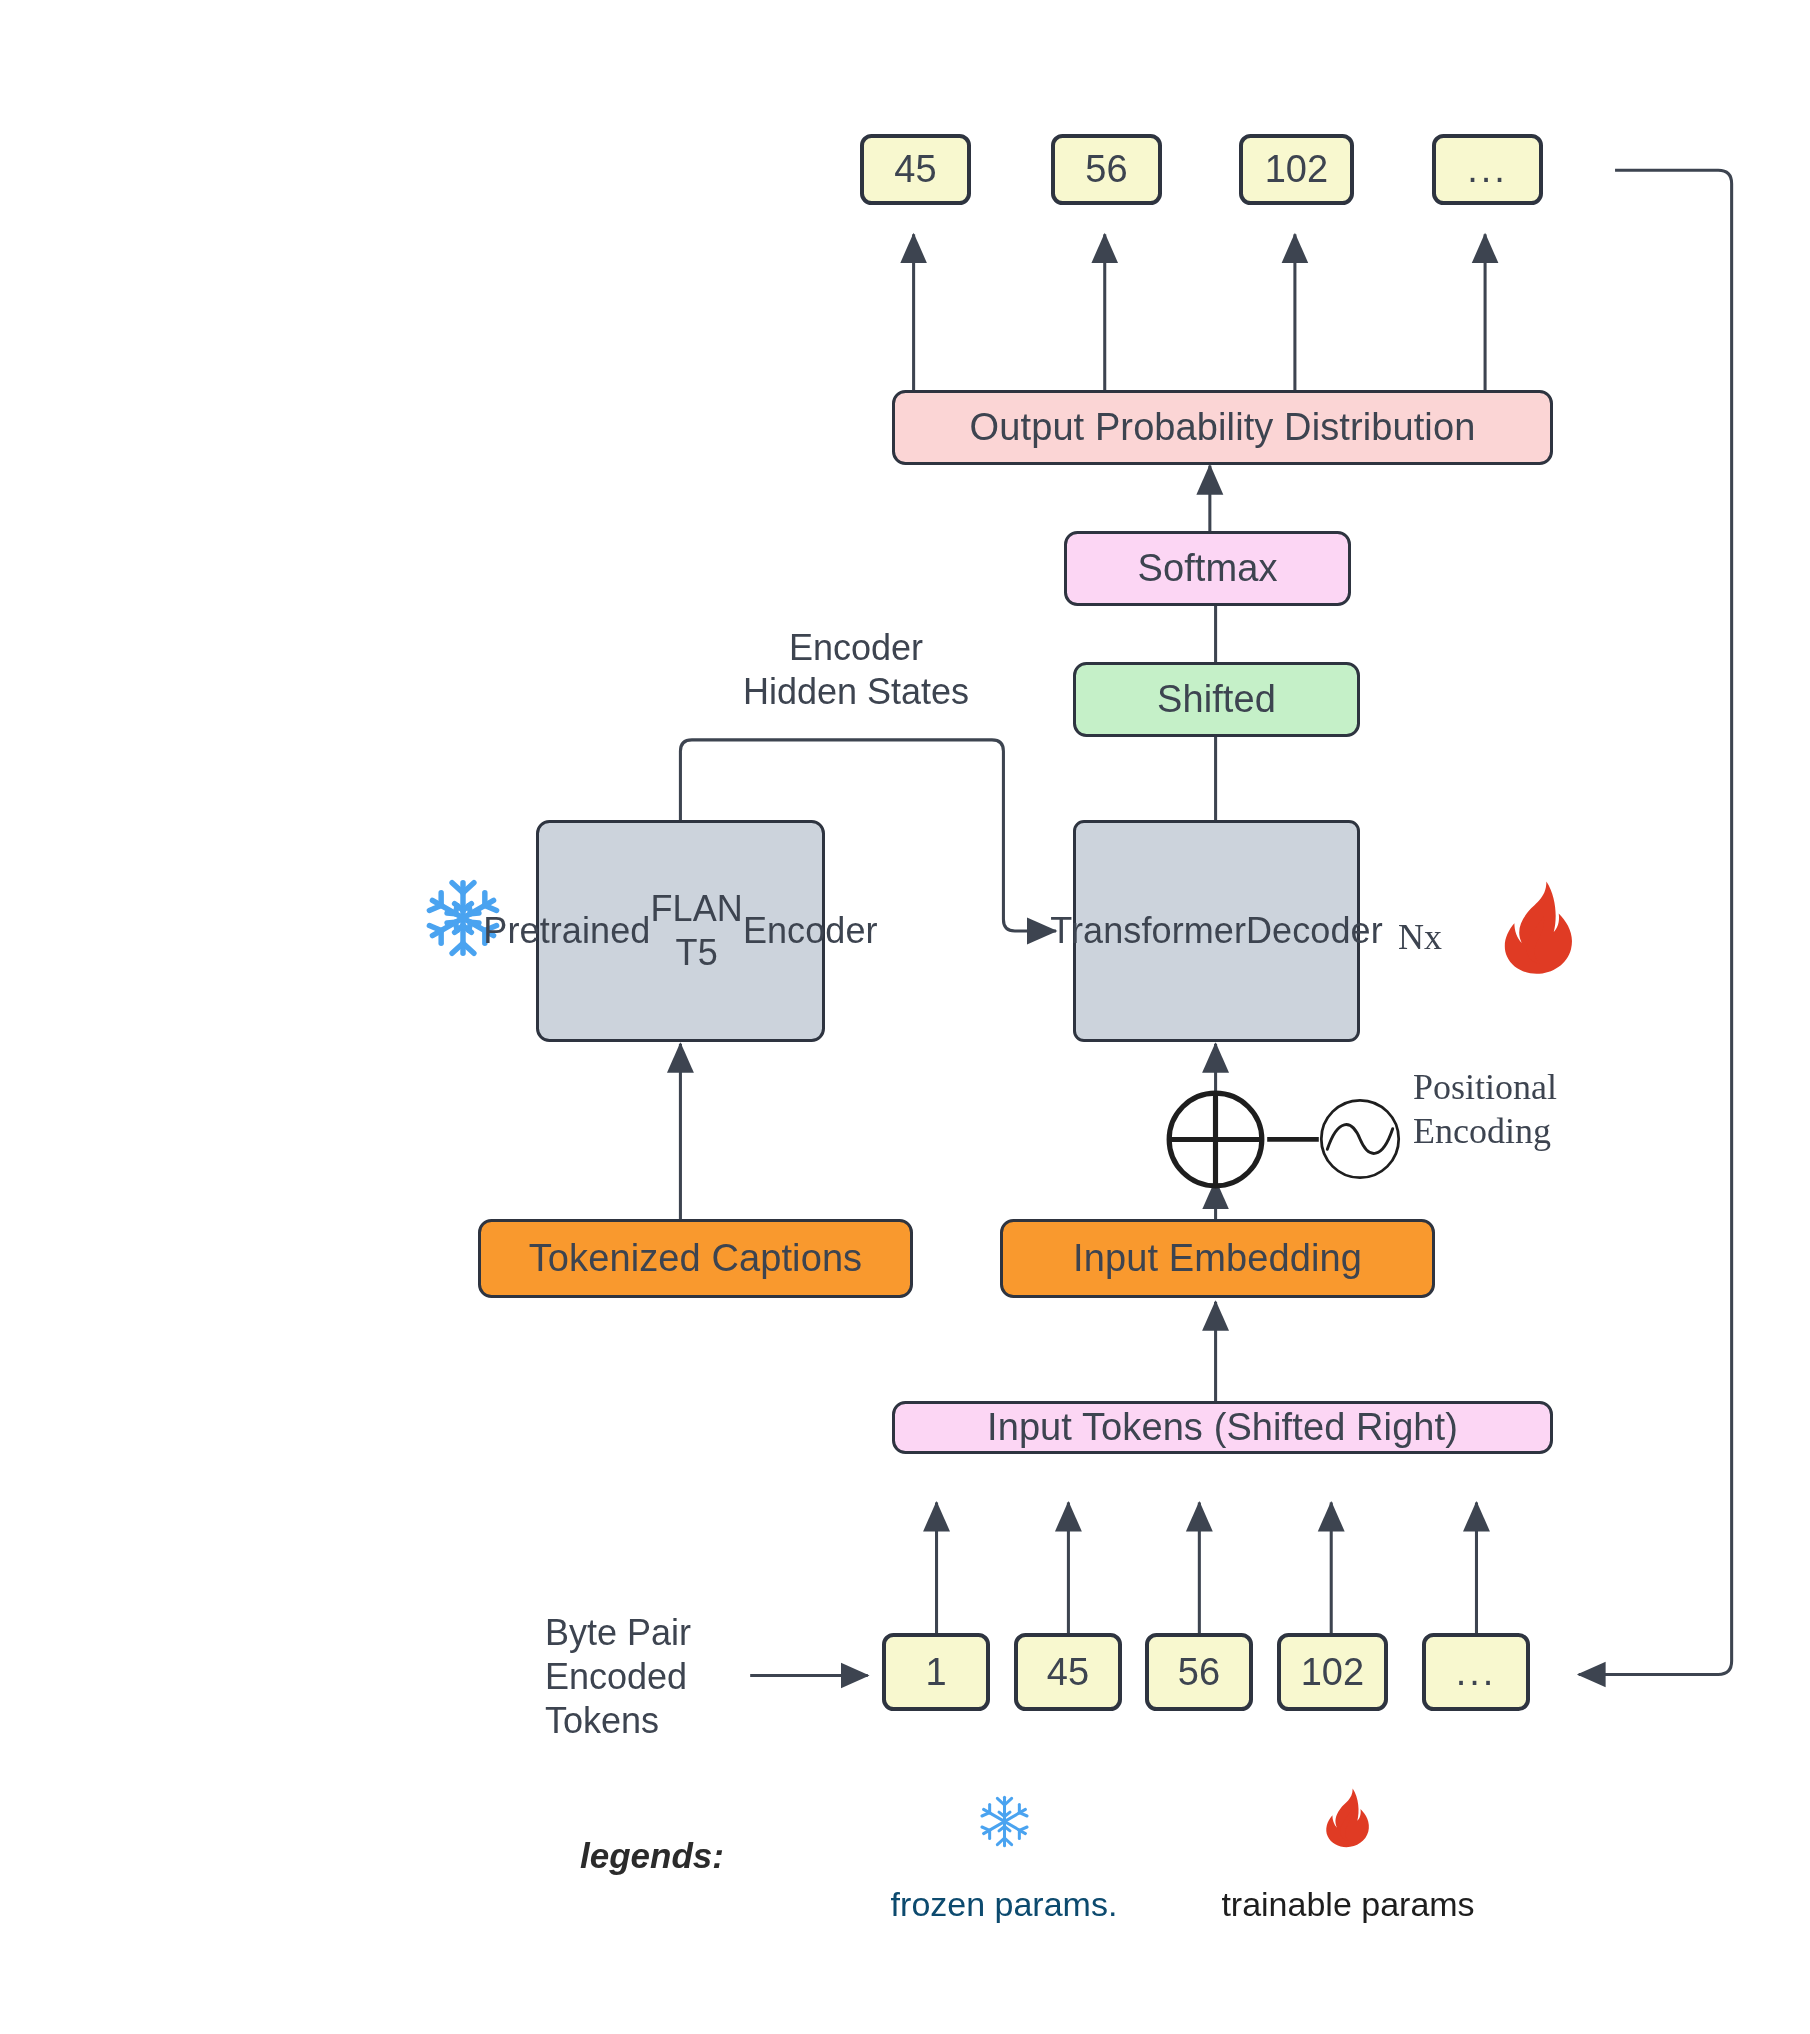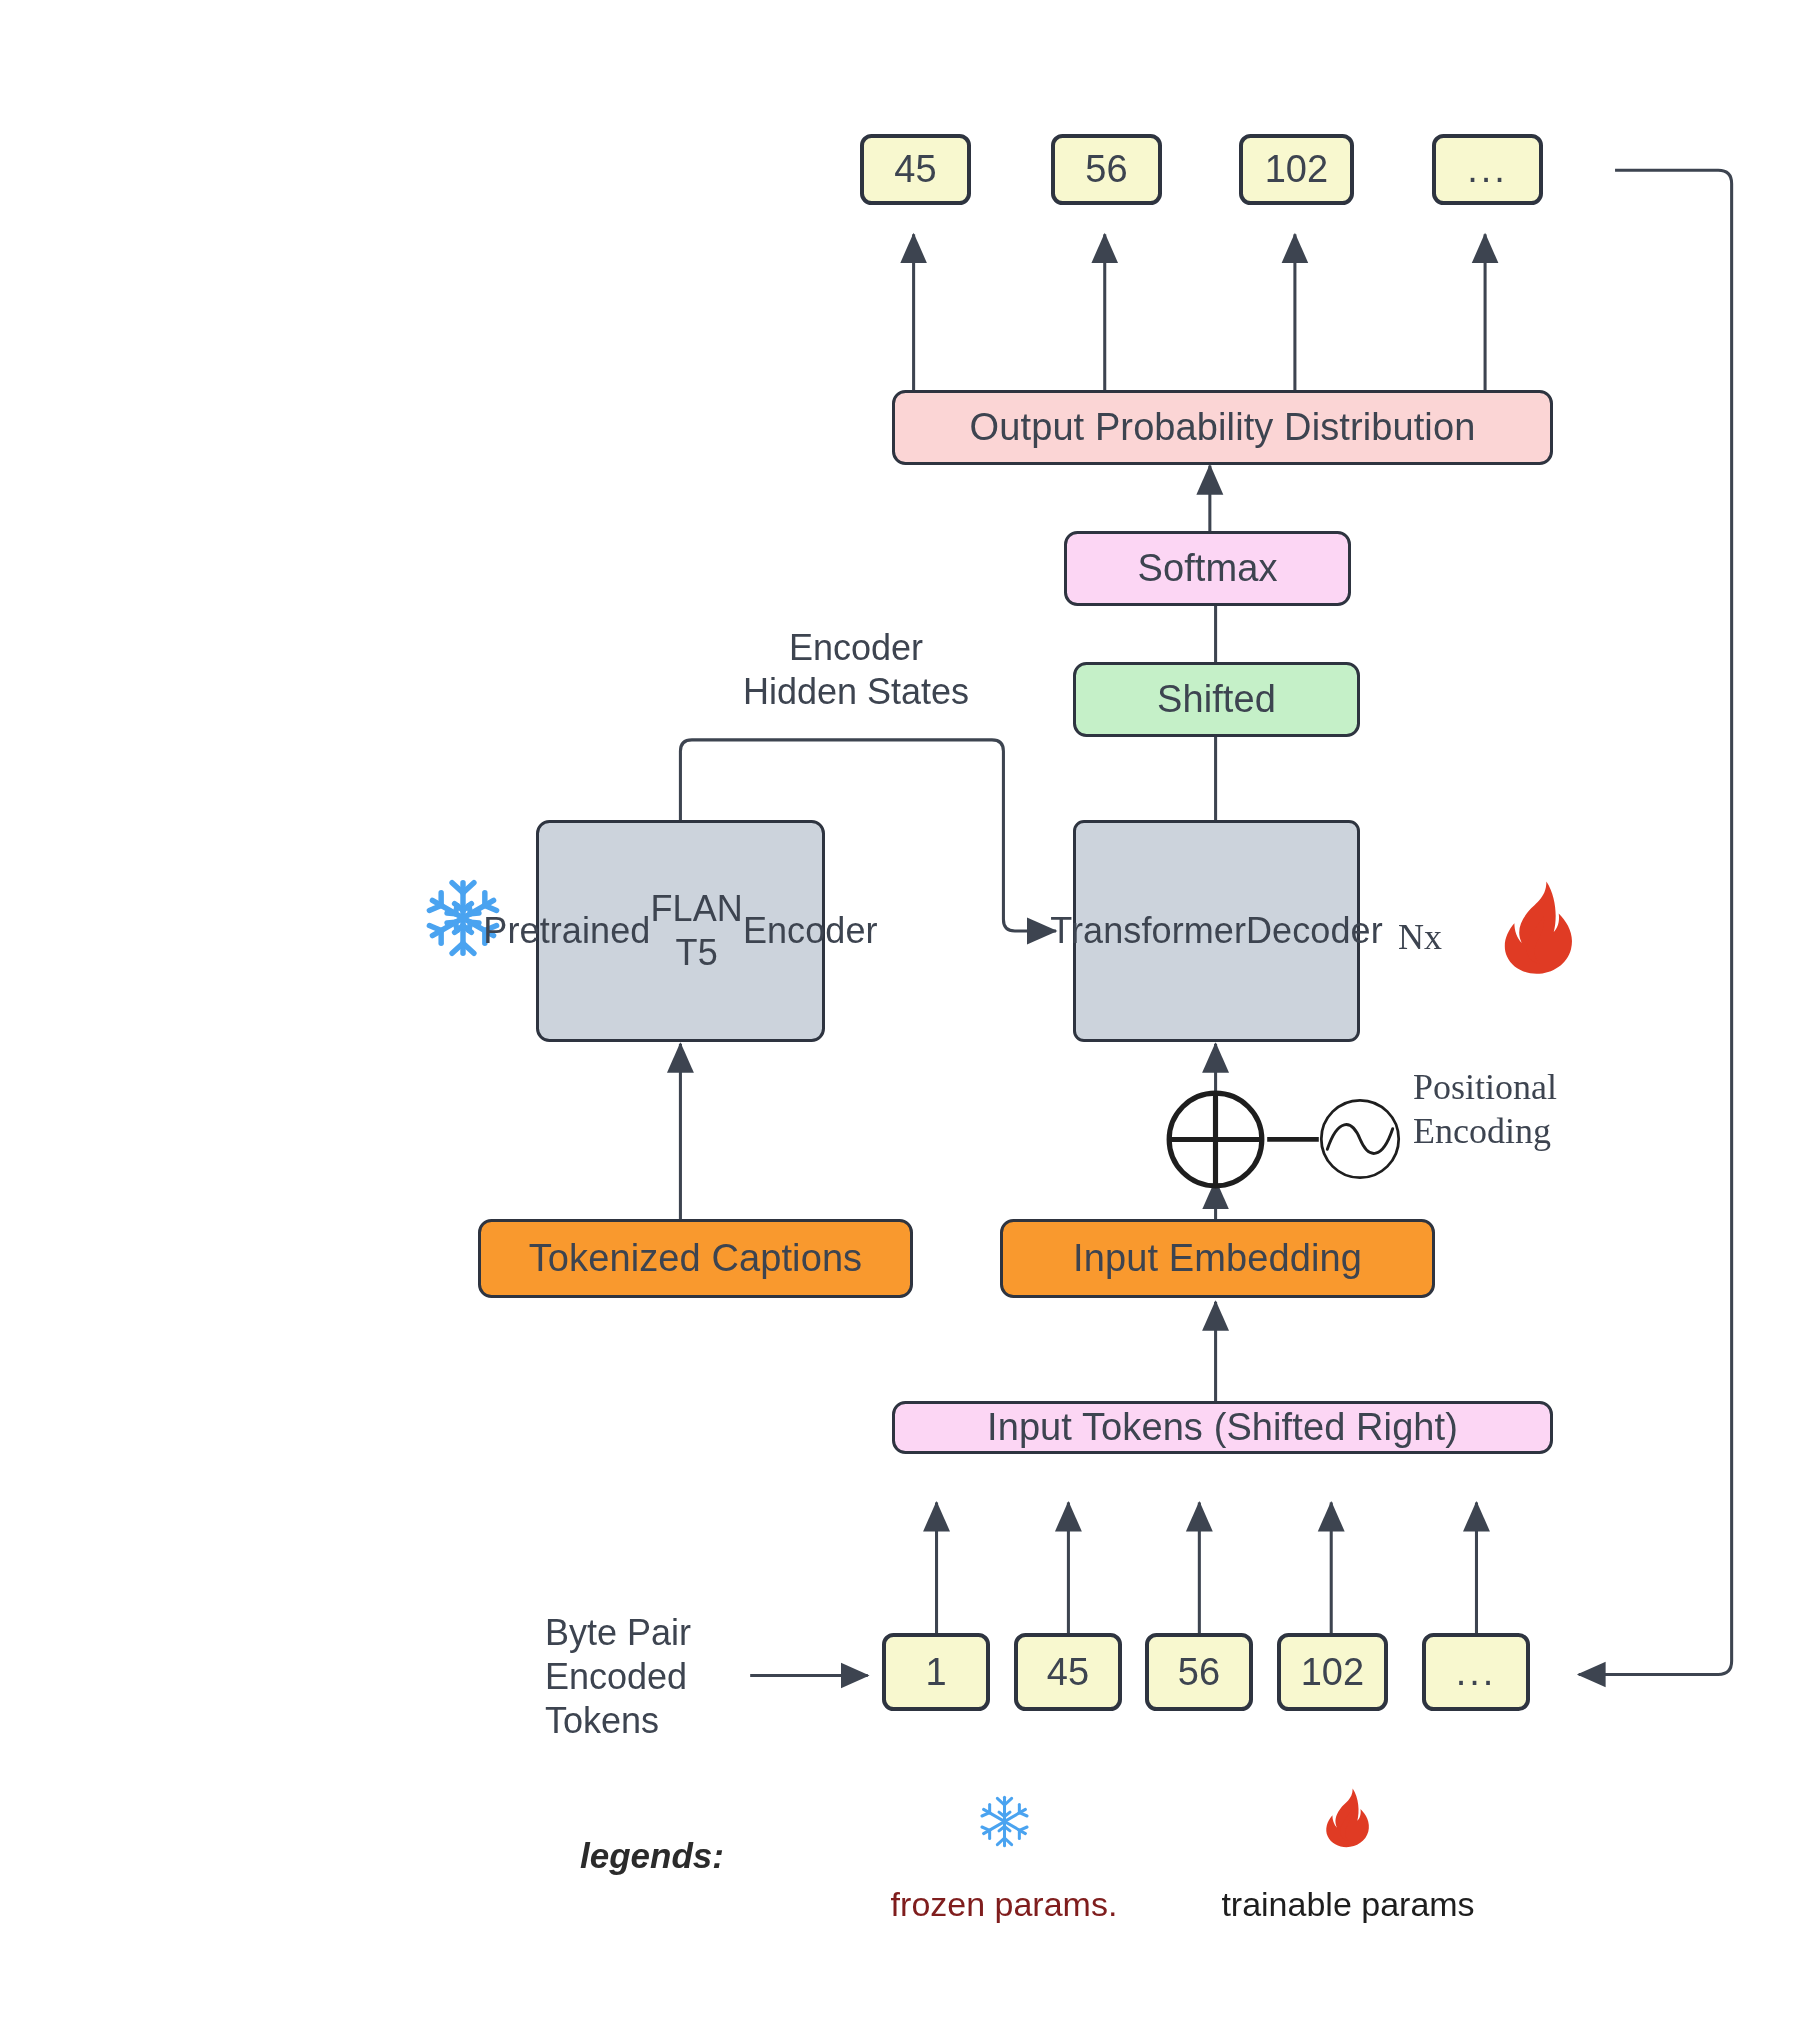--- a/index.html
+++ b/index.html
@@ -64,21 +64,21 @@
     font-size: 35px;
     font-weight: bold;
     font-style: italic;
     color: #2b2b2b;
   }
   .legend-text {
     position: absolute;
     font-size: 34px;
     text-align: center;
   }
-  .legend-text.frozen { color: #7f1d1d; }
+  .legend-text.frozen { color: #0c4a6e; }
   .legend-text.trainable { color: #1e1e1e; }
   .icon-wrap { position: absolute; }
 </style>
 </head>
 <body>
 
 <div id="canvas">
 
   <svg class="edges" viewBox="0 0 1894 2128">
     <defs>

